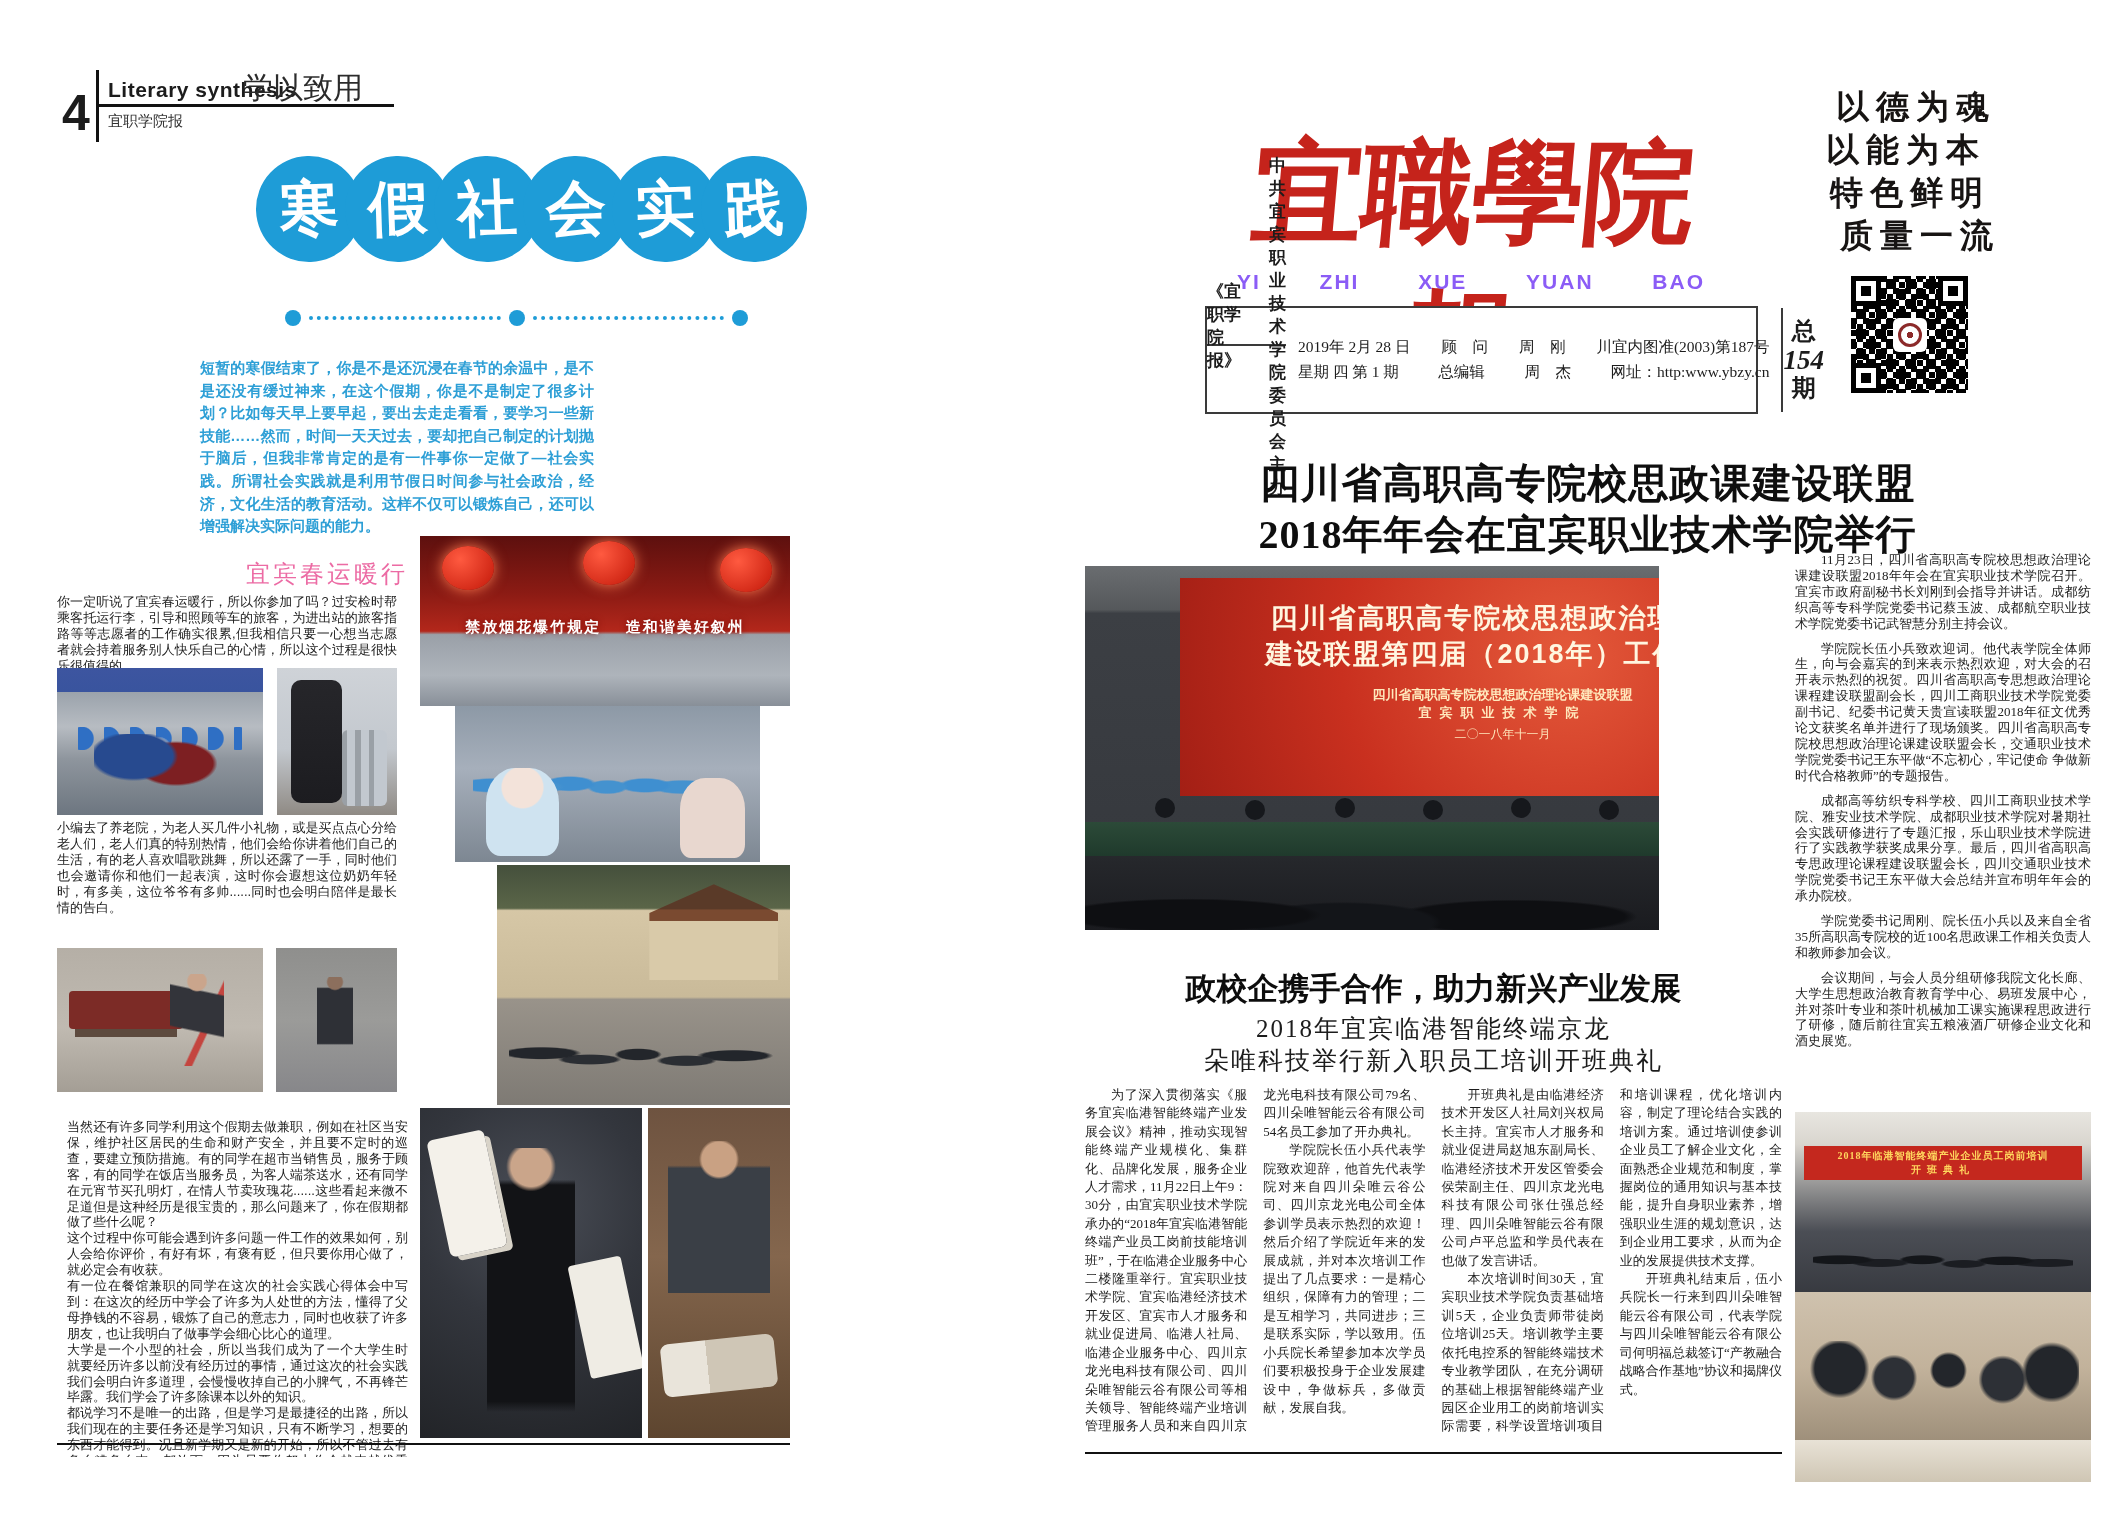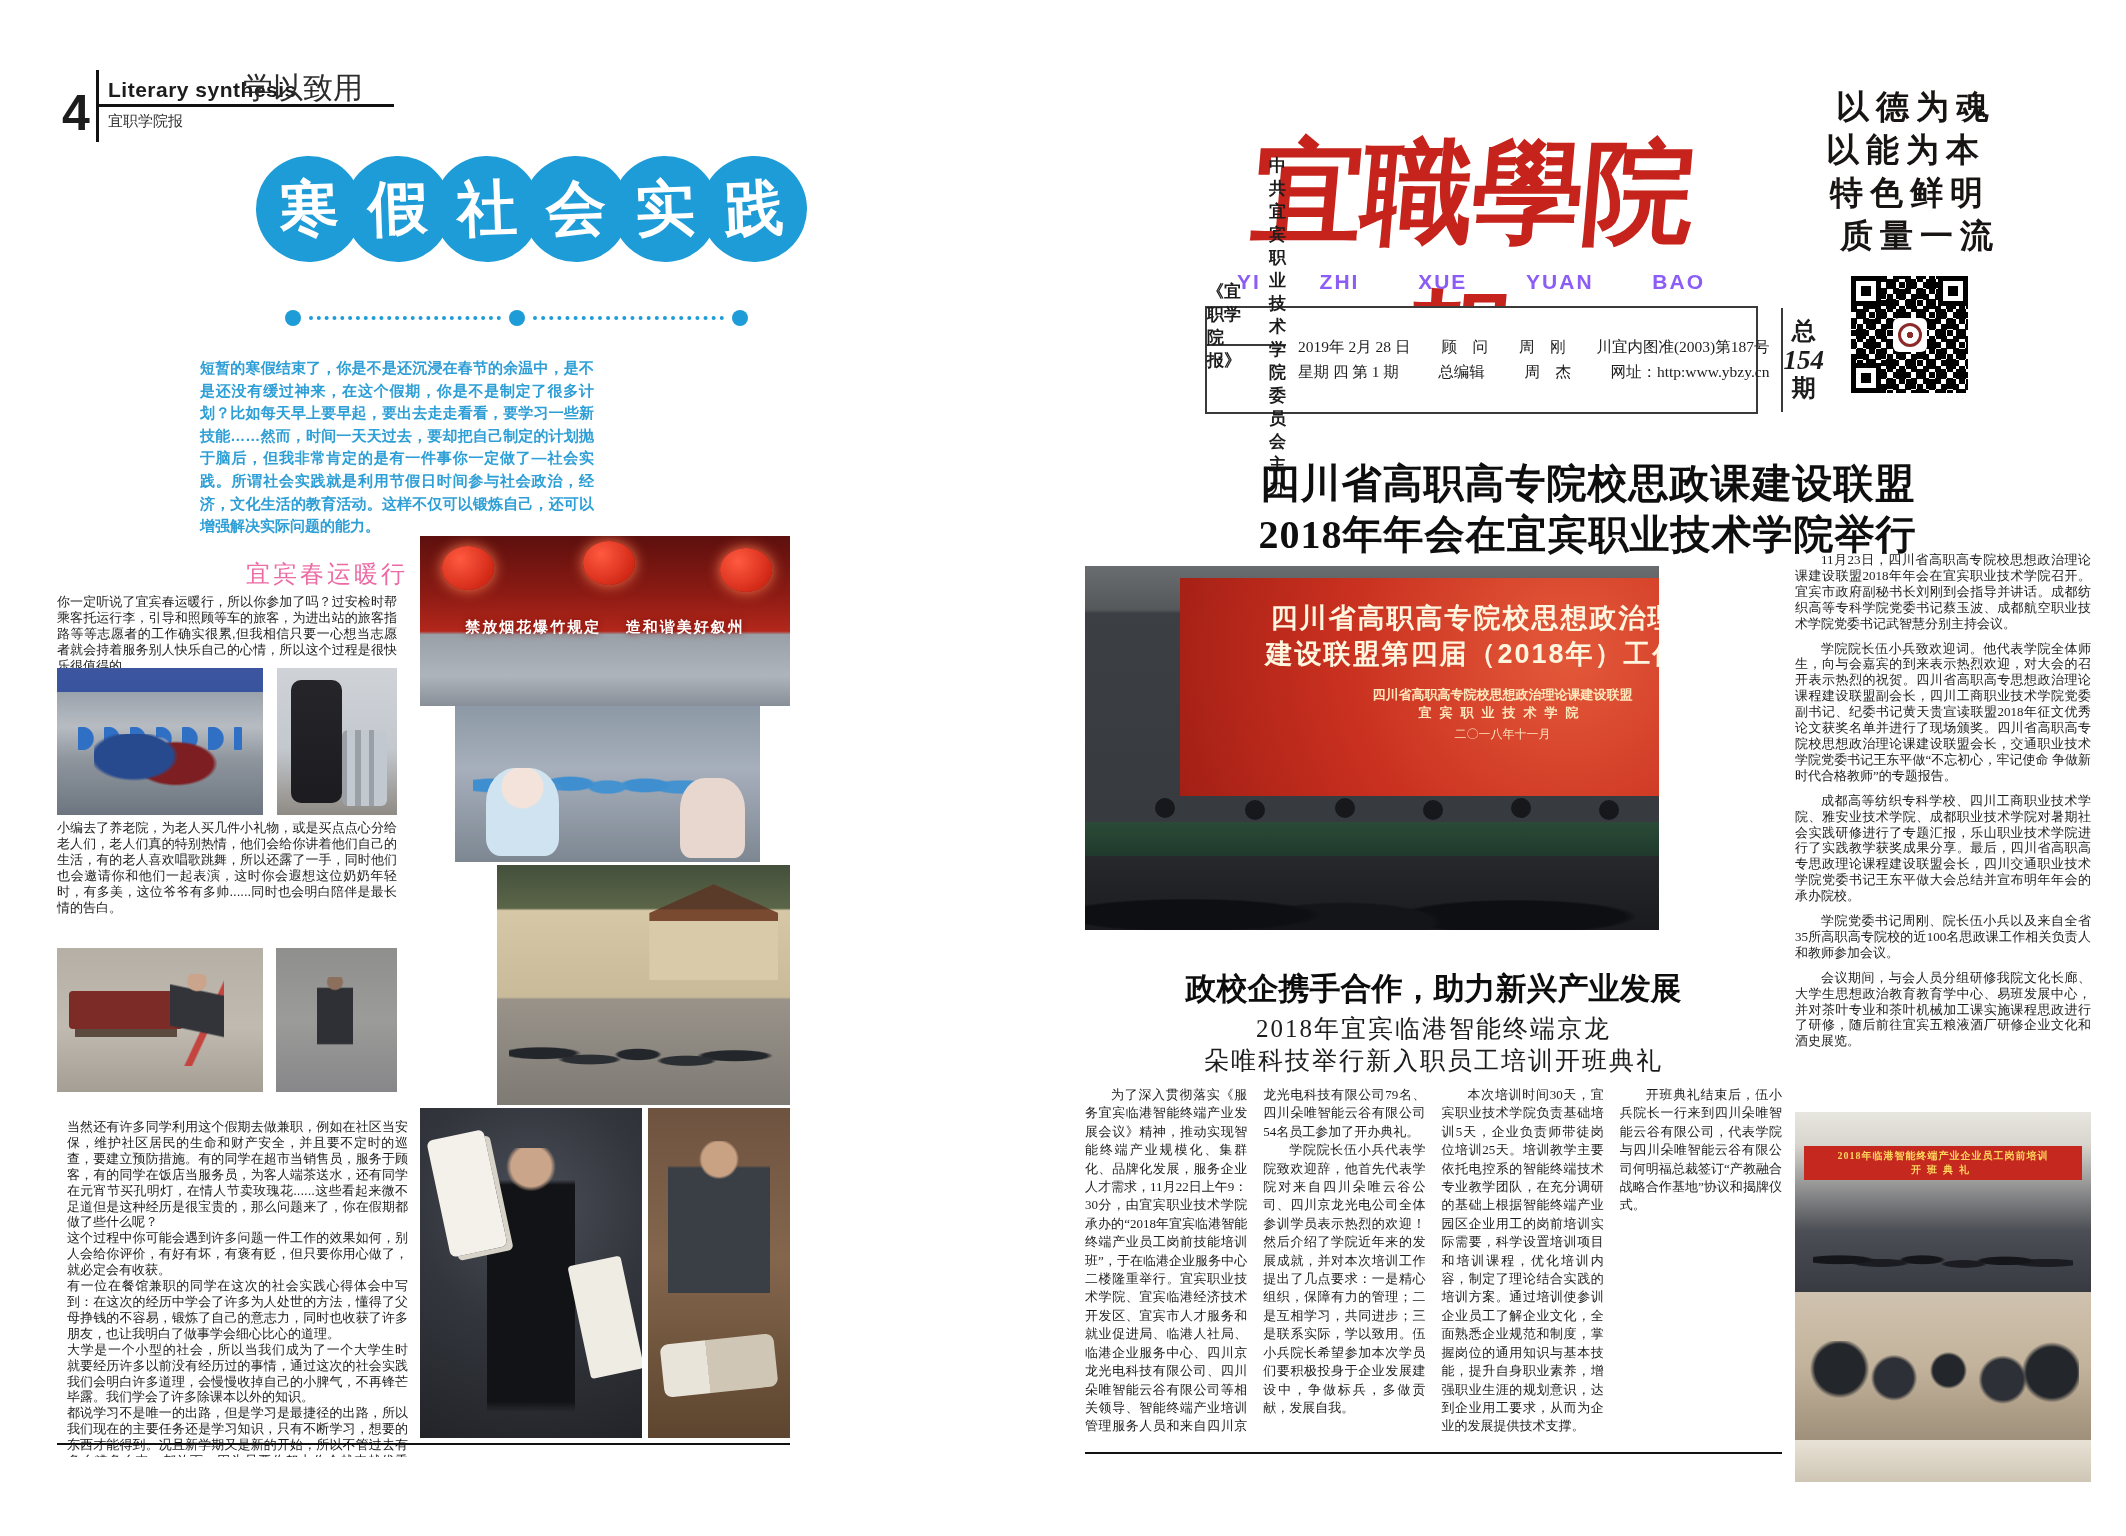--- a/index.html
+++ b/index.html
@@ -350,20 +350,21 @@
   <p>学院党委书记周刚、院长伍小兵以及来自全省35所高职高专院校的近100名思政课工作相关负责人和教师参加会议。</p>
   <p>会议期间，与会人员分组研修我院文化长廊、大学生思想政治教育教育学中心、易班发展中心，并对茶叶专业和茶叶机械加工课实施课程思政进行了研修，随后前往宜宾五粮液酒厂研修企业文化和酒史展览。</p>
 </div>
 
 <div class="abs head2">政校企携手合作，助力新兴产业发展</div>
 <div class="abs sub2a">2018年宜宾临港智能终端京龙</div>
 <div class="abs sub2b">朵唯科技举行新入职员工培训开班典礼</div>
 <div class="abs art2body">
   <p>为了深入贯彻落实《服务宜宾临港智能终端产业发展会议》精神，推动实现智能终端产业规模化、集群化、品牌化发展，服务企业人才需求，11月22日上午9：30分，由宜宾职业技术学院承办的“2018年宜宾临港智能终端产业员工岗前技能培训班”，于在临港企业服务中心二楼隆重举行。宜宾职业技术学院、宜宾临港经济技术开发区、宜宾市人才服务和就业促进局、临港人社局、临港企业服务中心、四川京龙光电科技有限公司、四川朵唯智能云谷有限公司等相关领导、智能终端产业培训管理服务人员和来自四川京龙光电科技有限公司79名、四川朵唯智能云谷有限公司54名员工参加了开办典礼。</p>
   <p>学院院长伍小兵代表学院致欢迎辞，他首先代表学院对来自四川朵唯云谷公司、四川京龙光电公司全体参训学员表示热烈的欢迎！然后介绍了学院近年来的发展成就，并对本次培训工作提出了几点要求：一是精心组织，保障有力的管理；二是互相学习，共同进步；三是联系实际，学以致用。伍小兵院长希望参加本次学员们要积极投身于企业发展建设中，争做标兵，多做贡献，发展自我。</p>
+  <p>开班典礼是由临港经济技术开发区人社局刘兴权局长主持。宜宾市人才服务和就业促进局赵旭东副局长、临港经济技术开发区管委会侯荣副主任、四川京龙光电科技有限公司张仕强总经理、四川朵唯智能云谷有限公司卢平总监和学员代表在也做了发言讲话。</p>
   <p>本次培训时间30天，宜宾职业技术学院负责基础培训5天，企业负责师带徒岗位培训25天。培训教学主要依托电控系的智能终端技术专业教学团队，在充分调研的基础上根据智能终端产业园区企业用工的岗前培训实际需要，科学设置培训项目和培训课程，优化培训内容，制定了理论结合实践的培训方案。通过培训使参训企业员工了解企业文化，全面熟悉企业规范和制度，掌握岗位的通用知识与基本技能，提升自身职业素养，增强职业生涯的规划意识，达到企业用工要求，从而为企业的发展提供技术支撑。</p>
   <p>开班典礼结束后，伍小兵院长一行来到四川朵唯智能云谷有限公司，代表学院与四川朵唯智能云谷有限公司何明福总裁签订“产教融合战略合作基地”协议和揭牌仪式。</p>
 </div>
 <div class="abs rule-mid"></div>
 
 <div class="abs photo pR1">
   <div class="rb">
     <div class="b1">2018年临港智能终端产业企业员工岗前培训</div>
     <div class="b2">开班典礼</div>
   </div>

